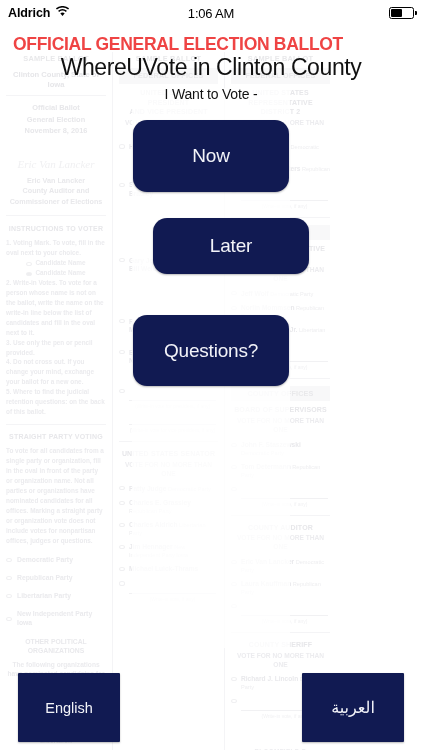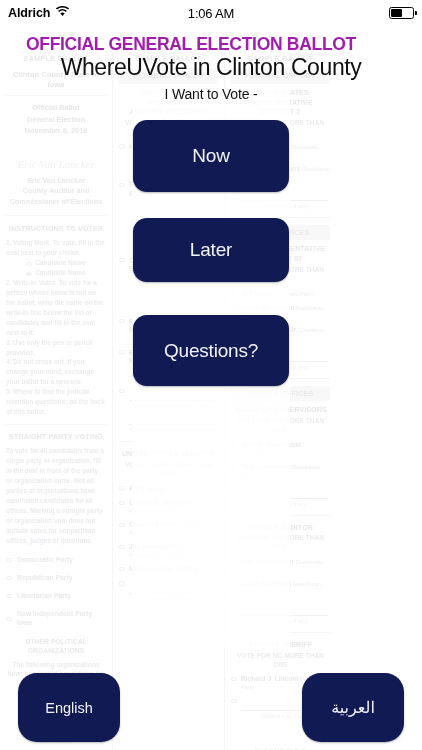--- a/index.html
+++ b/index.html
@@ -65,24 +65,24 @@
     position: absolute;
     top: 26px; left: 0;
     width: 422px; height: 724px;
     background: #ffffff;
     z-index: 1;
     overflow: hidden;
   }
   #ballot-title {
     position: absolute;
     top: 8px; left: 0; width: 356px;
-    text-align: right;
+    text-align: center;
     font-size: 17.5px;
     font-weight: bold;
-    color: #a21caf;
+    color: #ef4444;
     letter-spacing: -0.3px;
     white-space: nowrap;
   }
   #ballot-cols {
     position: absolute;
     top: 26px; left: 0;
     width: 336px; height: 698px;
     display: flex;
     gap: 0;
     color: #eeeef0;
@@ -299,30 +299,30 @@
     letter-spacing: -0.2px;
     cursor: pointer;
     z-index: 30;
     pointer-events: auto;
     display: flex;
     align-items: center;
     justify-content: center;
     box-shadow: 0 1px 2px rgba(0,0,0,0.28);
   }
   #btn-now   { top: 120px; height: 72px; }
-  #btn-later { top: 218px; height: 64px; }
+  #btn-later { top: 218px; height: 56px; margin-left: 20px; }
   #btn-quest { top: 315px; height: 71px; }
 
   .lang-btn {
     position: absolute;
     top: 673px;
     width: 102px; height: 69px;
     background: #111a52;
     border: none;
-    border-radius: 19px;
+    border-radius: 1px;
     color: #f2f3f8;
     font-family: "Liberation Sans", sans-serif;
     font-size: 14.5px;
     cursor: pointer;
     z-index: 30;
     pointer-events: auto;
     display: flex;
     align-items: center;
     justify-content: center;
     box-shadow: 0 1px 2px rgba(0,0,0,0.28);

